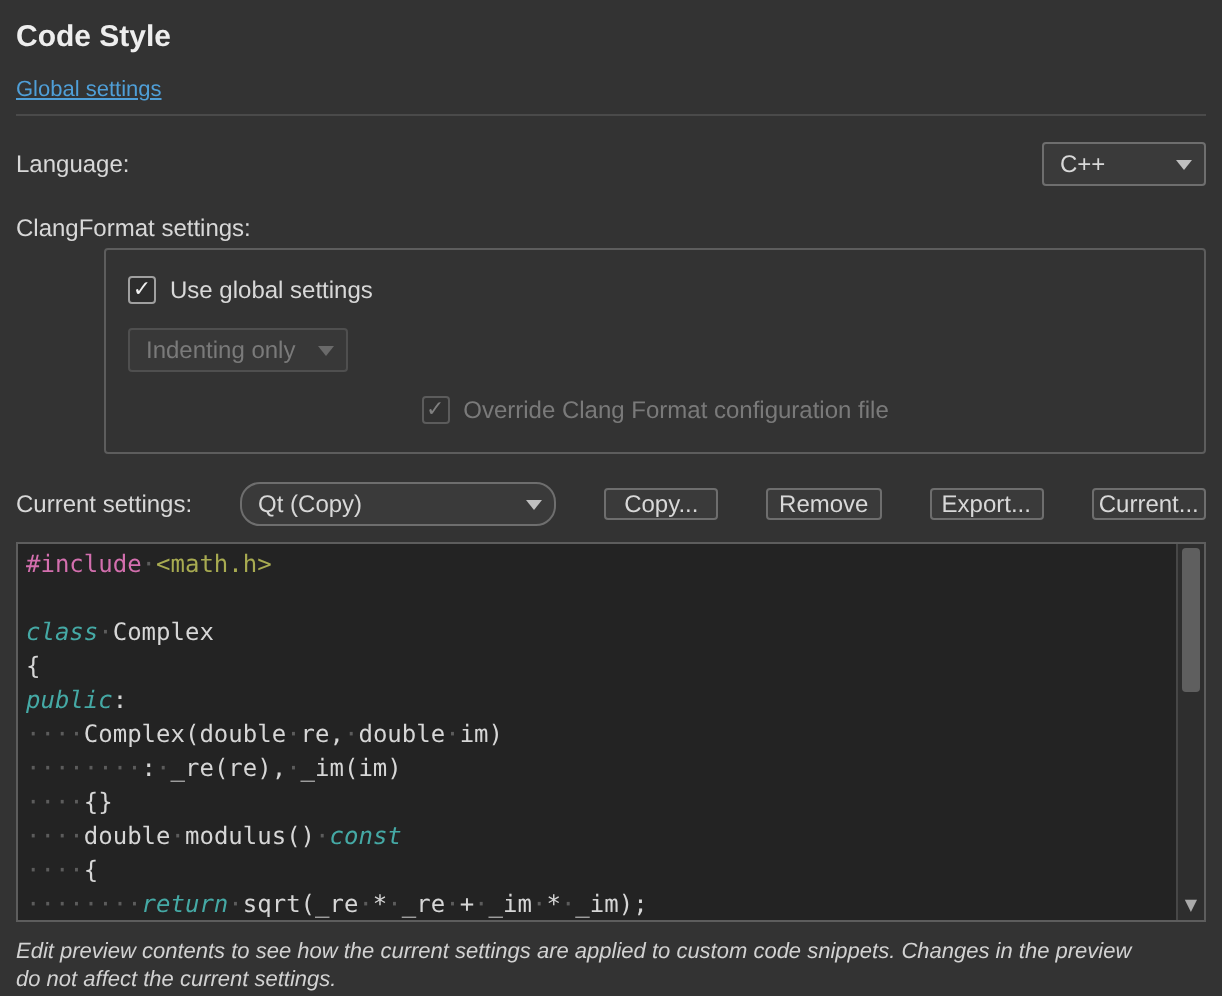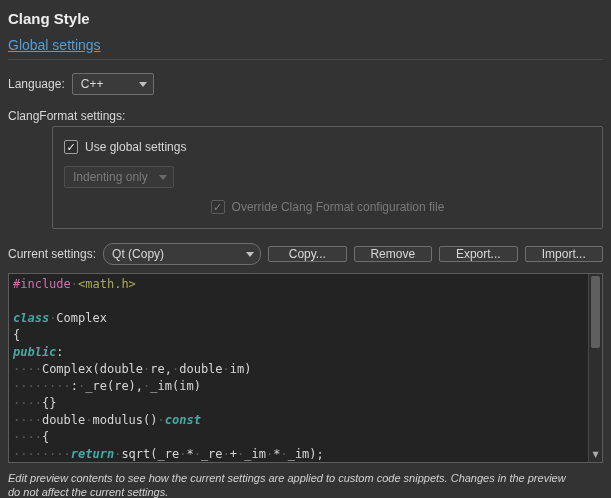--- a/index.html
+++ b/index.html
@@ -7,23 +7,23 @@
   .canvas {
     width:611px; height:498px;
     background:var(--bg,#333333);
     color:var(--text,#d8d8d8);
     font-family:"Liberation Sans", sans-serif;
     font-size:12px;
     position:relative; overflow:hidden;
     padding:8px;
   }
   .page-title { font-size:15px; font-weight:bold; color:#eeeeee; margin:2px 0 10px 0; }
-  .link { color:var(--link,#4f9fd8); text-decoration:underline; font-size:14px; cursor:pointer; display:inline-block; }
+  .link { color:var(--link,#4f9fd8); text-decoration:underline; font-size:11px; cursor:pointer; display:inline-block; }
   .divider { border-top:1px solid #4a4a4a; margin:6px 0 13px 0; }
-  .row { display:flex; align-items:center; gap:7px; }
+  .row { display:flex; align-items:center; gap:24px;justify-content:space-between; }
   .label { color:var(--text,#d8d8d8); white-space:nowrap; }
   .section-label { margin:14px 0 3px 0; }
 
   
   .combo {
     height:22px; background:var(--control-bg,#3a3a3a);
     border:1px solid var(--control-border,#6e6e6e); border-radius:2px;
     display:flex; align-items:center; padding:0 6px 0 8px; cursor:pointer;
     justify-content:space-between; gap:8px;
   }
@@ -69,21 +69,21 @@
     border:1px solid #5d5d5d; position:relative; overflow:hidden;
   }
   .code {
     position:absolute; left:4px; top:2px; right:16px; bottom:0;
     font-family:"DejaVu Sans Mono", monospace; font-size:12px; line-height:17px;
     overflow:hidden;
   }
   .code-line { white-space:pre; min-height:17px; }
   .tok-pp    { color:var(--tok-pp,#d36fae); }
   .tok-str   { color:var(--tok-str,#a8ab51); }
-  .tok-kw    { color:var(--tok-kw,#45a9a5); font-style:italic;font-weight:bold; }
+  .tok-kw    { color:var(--tok-kw,#45a9a5); font-style:italic; }
   .tok-plain { color:var(--tok-plain,#d6d6d6); }
   .tok-ws    { color:var(--tok-ws,#5c5c5c); }
 
   .vscrollbar {
     position:absolute; top:0; right:0; bottom:0; width:14px;
     background:#2e2e2e; border-left:1px solid #474747;
   }
   .vthumb { position:absolute; top:2px; left:2px; right:2px; height:72px; background:#5f5f5f; border-radius:2px; }
   .varrow {
     position:absolute; bottom:1px; left:0; right:0; height:12px;
@@ -91,21 +91,21 @@
     font-family:"DejaVu Sans", sans-serif;
   }
 
   .footer { margin-top:8px; font-style:italic; font-size:11px; line-height:14px; color:#d2d2d2; }
 </style>
 </head>
 <body>
 
 <div class="canvas">
 
-  <div class="page-title">Clang Style</div>
+  <div class="page-title">Code Style</div>
 
   <a class="link">Global settings</a>
 
   <div class="divider"></div>
 
   <div class="row">
     <span class="label">Language:</span>
     <div class="combo language-combo">
       <span class="combo-text">C++</span>
       <span class="combo-arrow"></span>
@@ -135,21 +135,21 @@
 
   <div class="row current-row">
     <span class="label">Current settings:</span>
     <div class="combo settings-combo">
       <span class="combo-text">Qt (Copy)</span>
       <span class="combo-arrow"></span>
     </div>
     <button class="btn">Copy...</button>
     <button class="btn">Remove</button>
     <button class="btn">Export...</button>
-    <button class="btn">Import...</button>
+    <button class="btn">Current...</button>
   </div>
 
   <div class="editor">
     <div class="code" id="code-content">
         <div class="code-line"><span class="tok-pp">#include</span><span class="tok-ws">·</span><span class="tok-str">&lt;math.h&gt;</span></div>
         <div class="code-line"></div>
         <div class="code-line"><span class="tok-kw">class</span><span class="tok-ws">·</span><span class="tok-plain">Complex</span></div>
         <div class="code-line"><span class="tok-plain">{</span></div>
         <div class="code-line"><span class="tok-kw">public</span><span class="tok-plain">:</span></div>
         <div class="code-line"><span class="tok-ws">····</span><span class="tok-plain">Complex(double</span><span class="tok-ws">·</span><span class="tok-plain">re,</span><span class="tok-ws">·</span><span class="tok-plain">double</span><span class="tok-ws">·</span><span class="tok-plain">im)</span></div>

